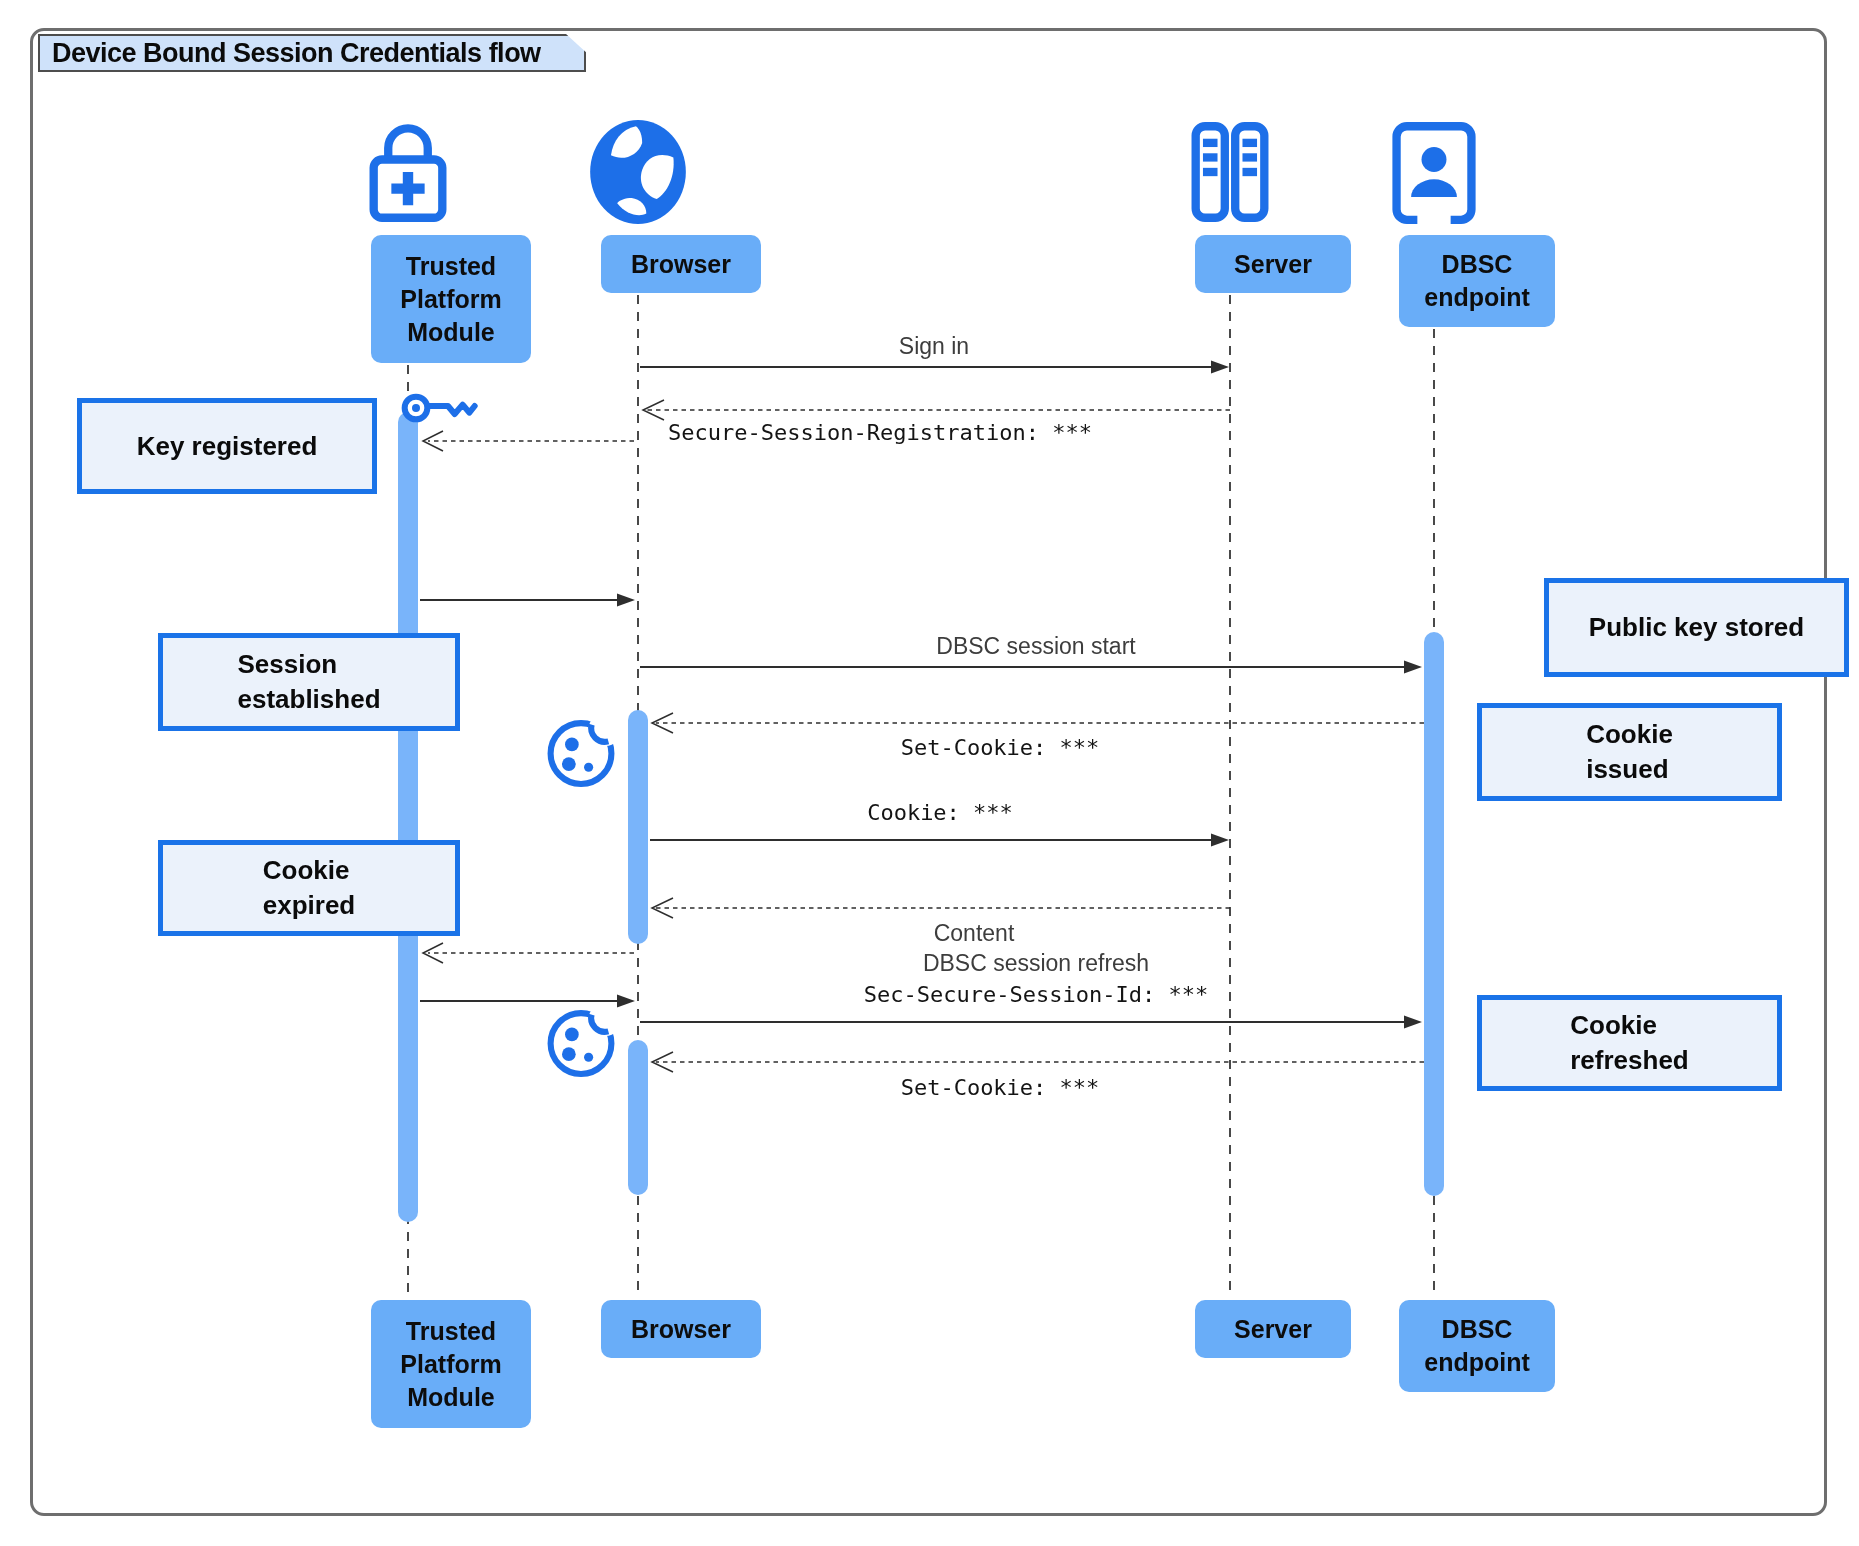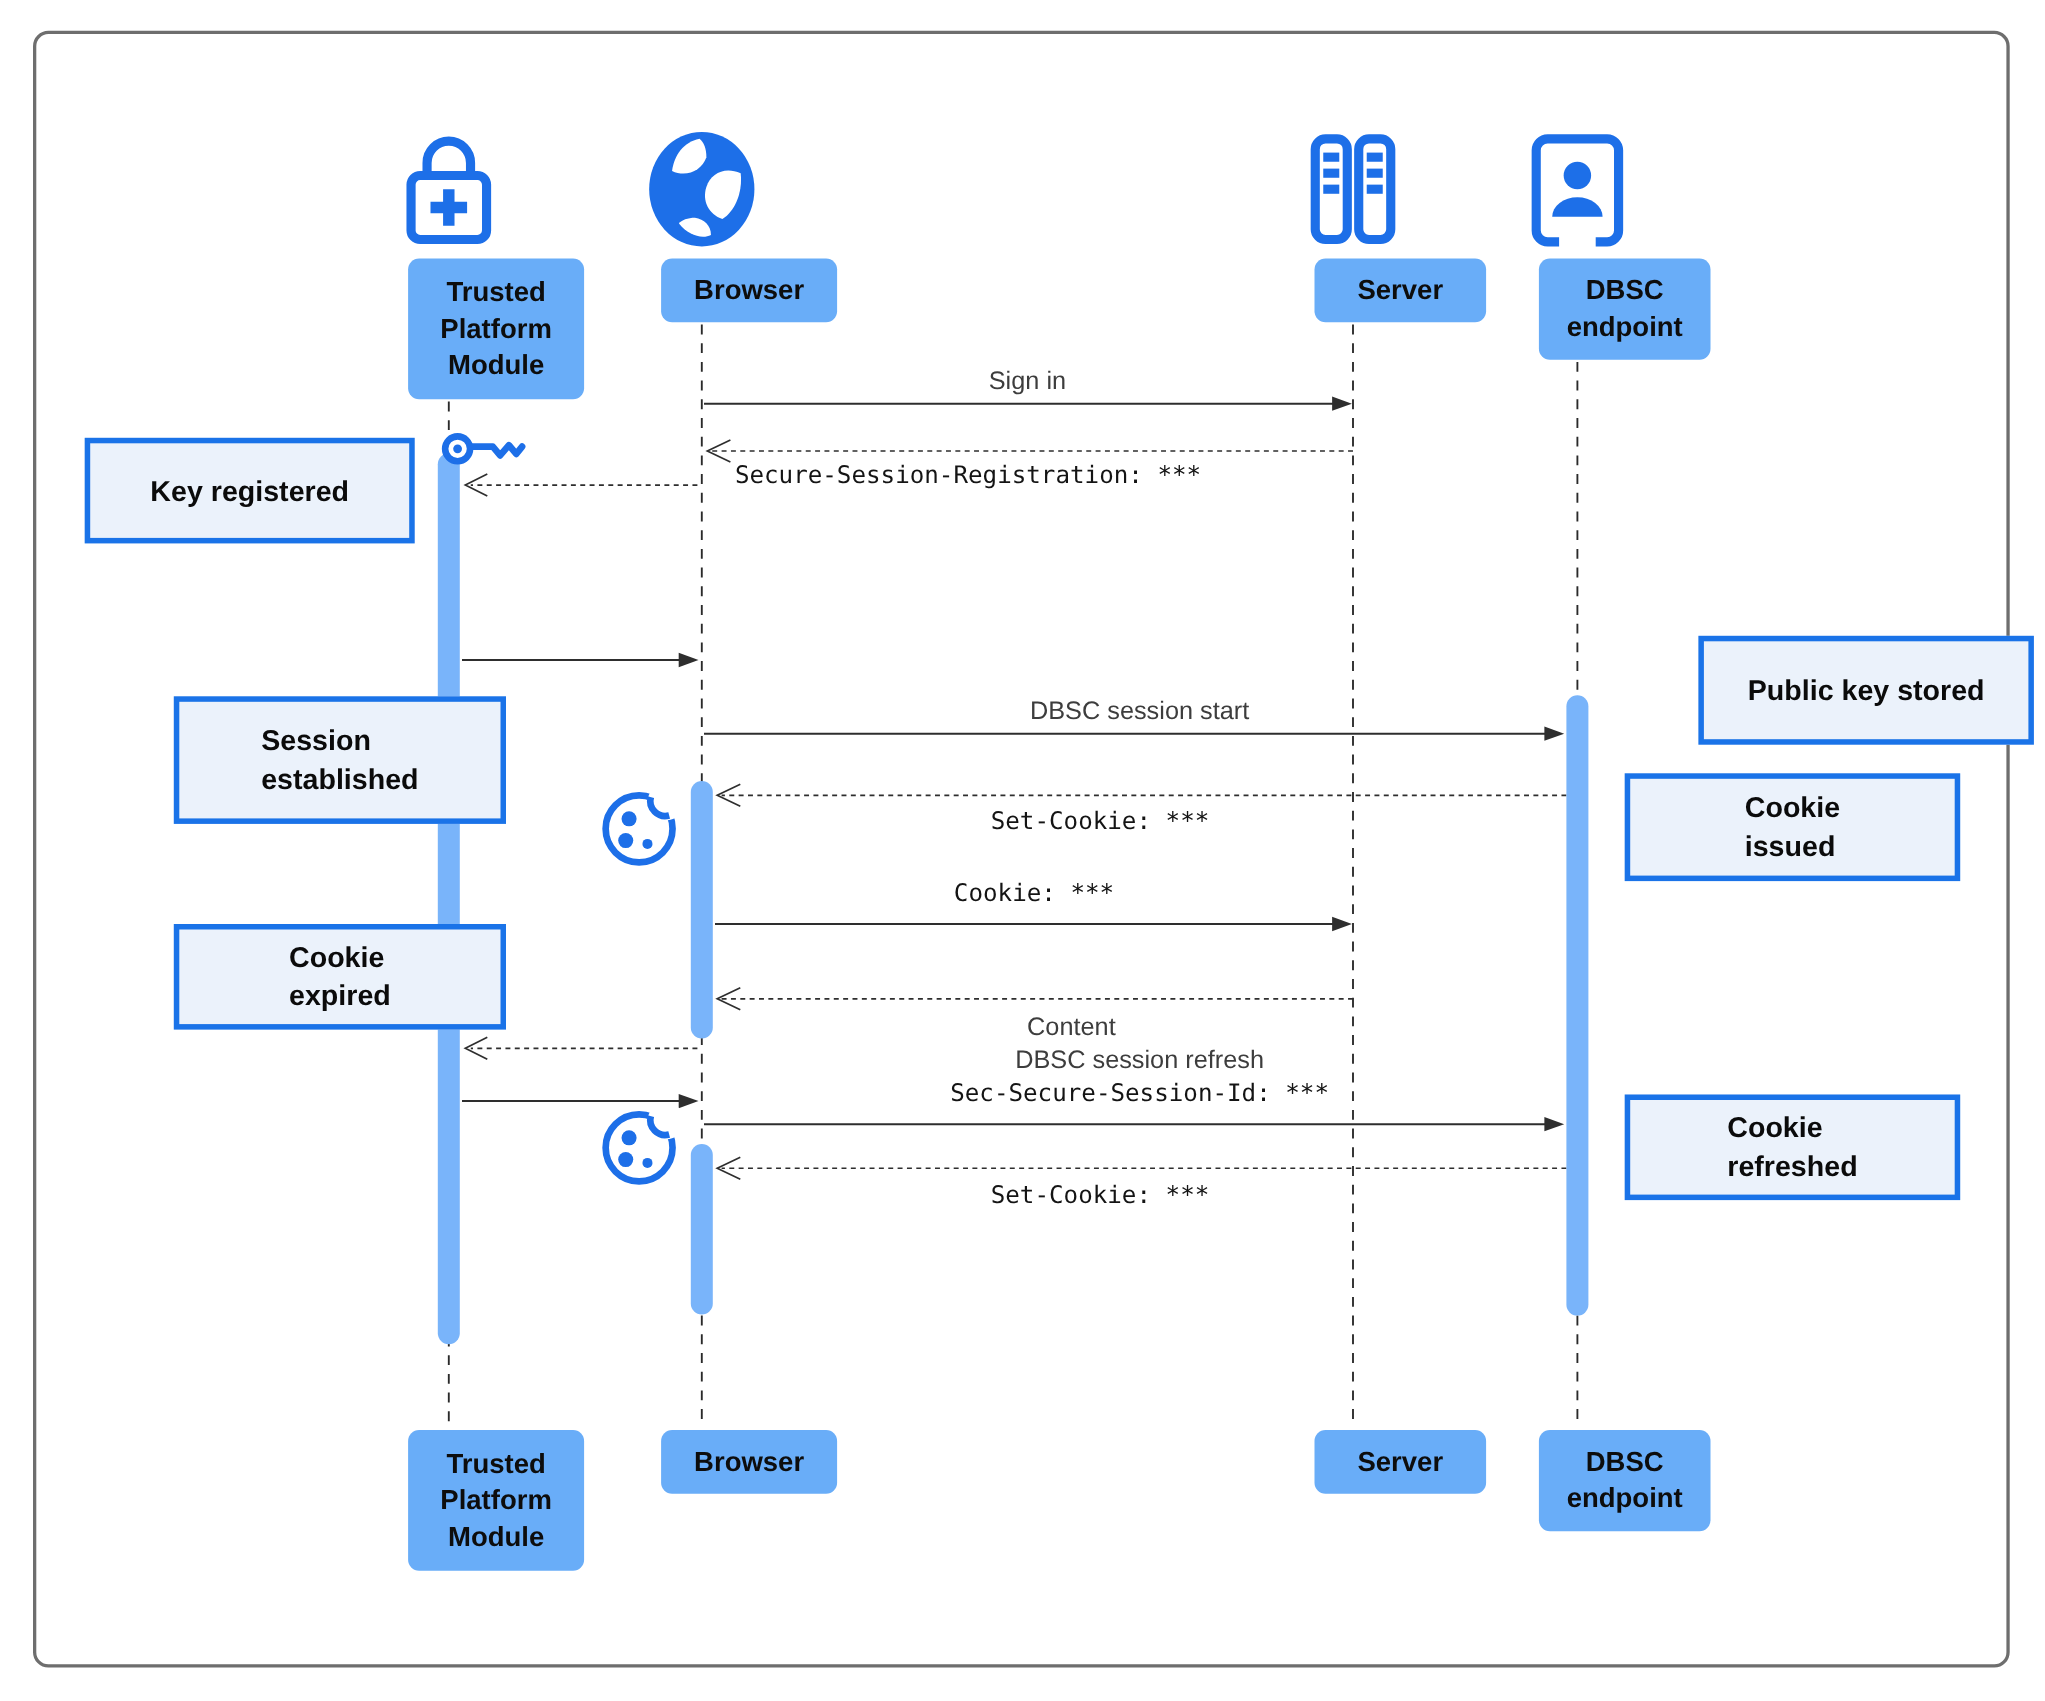--- a/index.html
+++ b/index.html
@@ -33,20 +33,21 @@
   .ic{stroke:#1d6fe8;fill:none;stroke-width:8;}
   .icf{fill:#1d6fe8;stroke:none;}
   .icw{fill:#ffffff;stroke:none;}
 </style>
 </head>
 <body>
 
 <div class="canvas">
 
   <div class="outer-border"></div>
+  <div class="title-tab">Device Bound Session Credentials flow</div>
 
   <svg class="overlay" width="1859" height="1546">
     <line class="lifeline" x1="408" y1="365" x2="408" y2="1298"></line>
     <line class="lifeline" x1="638" y1="295" x2="638" y2="1298"></line>
     <line class="lifeline" x1="1230" y1="295" x2="1230" y2="1298"></line>
     <line class="lifeline" x1="1434" y1="329" x2="1434" y2="1298"></line>
 
     <g>
       <line class="msg-line" x1="640" y1="367" x2="1224" y2="367"></line>
       <polygon class="head-fill" points="1229,367 1211,360.5 1211,373.5"></polygon>
@@ -187,21 +188,21 @@
       <circle style="stroke:#1d6fe8;fill:#ffffff;stroke-width:8" cx="50" cy="54" r="40"></circle>
       <circle class="icw" cx="82" cy="22" r="22"></circle>
       <path class="ic" d="M64 16 a18 18 0 0 0 22 22"></path>
       <circle class="icf" cx="38" cy="42" r="9"></circle>
       <circle class="icf" cx="34" cy="68" r="9"></circle>
       <circle class="icf" cx="60" cy="72" r="6"></circle>
     </svg>
   </div>
 
   <div class="note" style="left:77px;top:398px;width:300px;height:96px;">Key registered</div>
-  <div class="note" style="left:158px;top:633px;width:302px;height:116px;">Session
+  <div class="note" style="left:158px;top:633px;width:302px;height:98px;">Session
 established</div>
   <div class="note" style="left:158px;top:840px;width:302px;height:96px;">Cookie
 expired</div>
   <div class="note" style="left:1544px;top:578px;width:305px;height:99px;">Public key stored</div>
   <div class="note" style="left:1477px;top:703px;width:305px;height:98px;">Cookie
 issued</div>
   <div class="note" style="left:1477px;top:995px;width:305px;height:96px;">Cookie
 refreshed</div>
 
   <div class="msg-sans" style="left:934px;top:333px;">Sign in</div>

